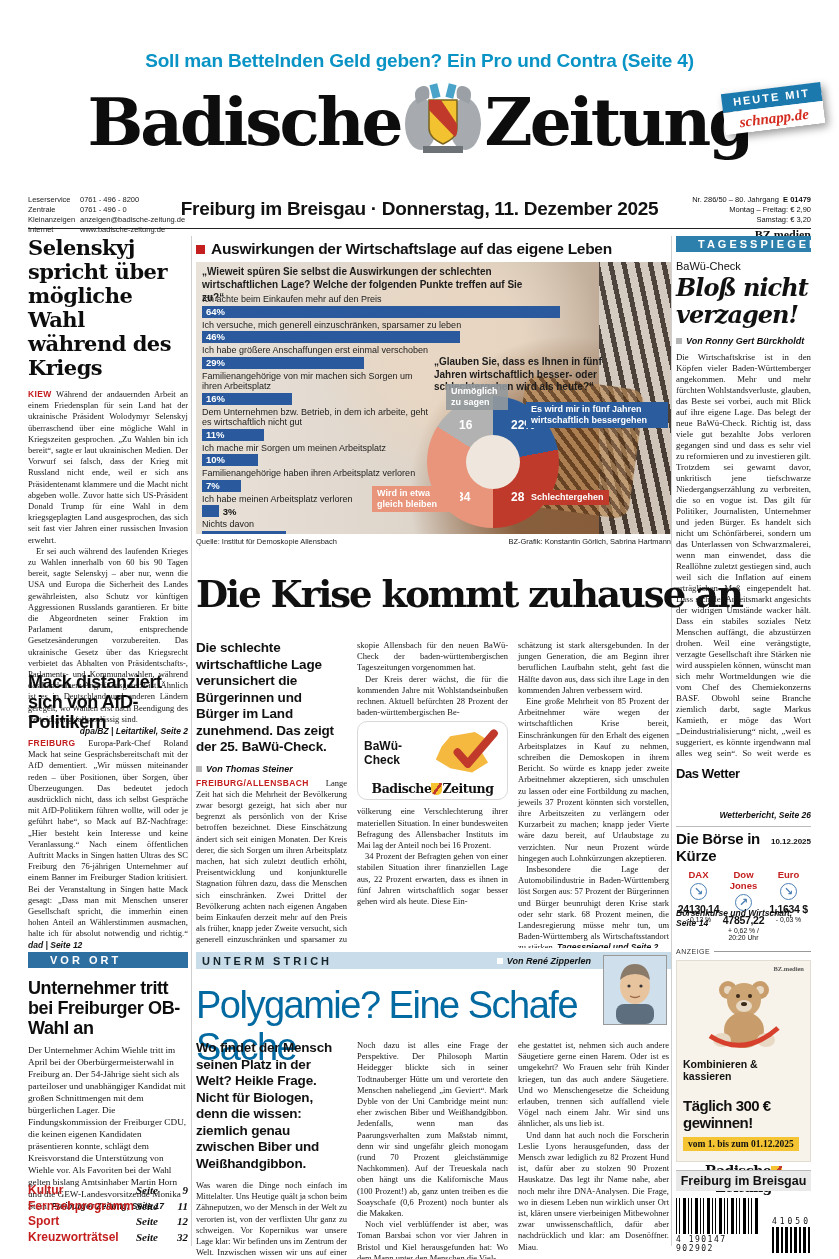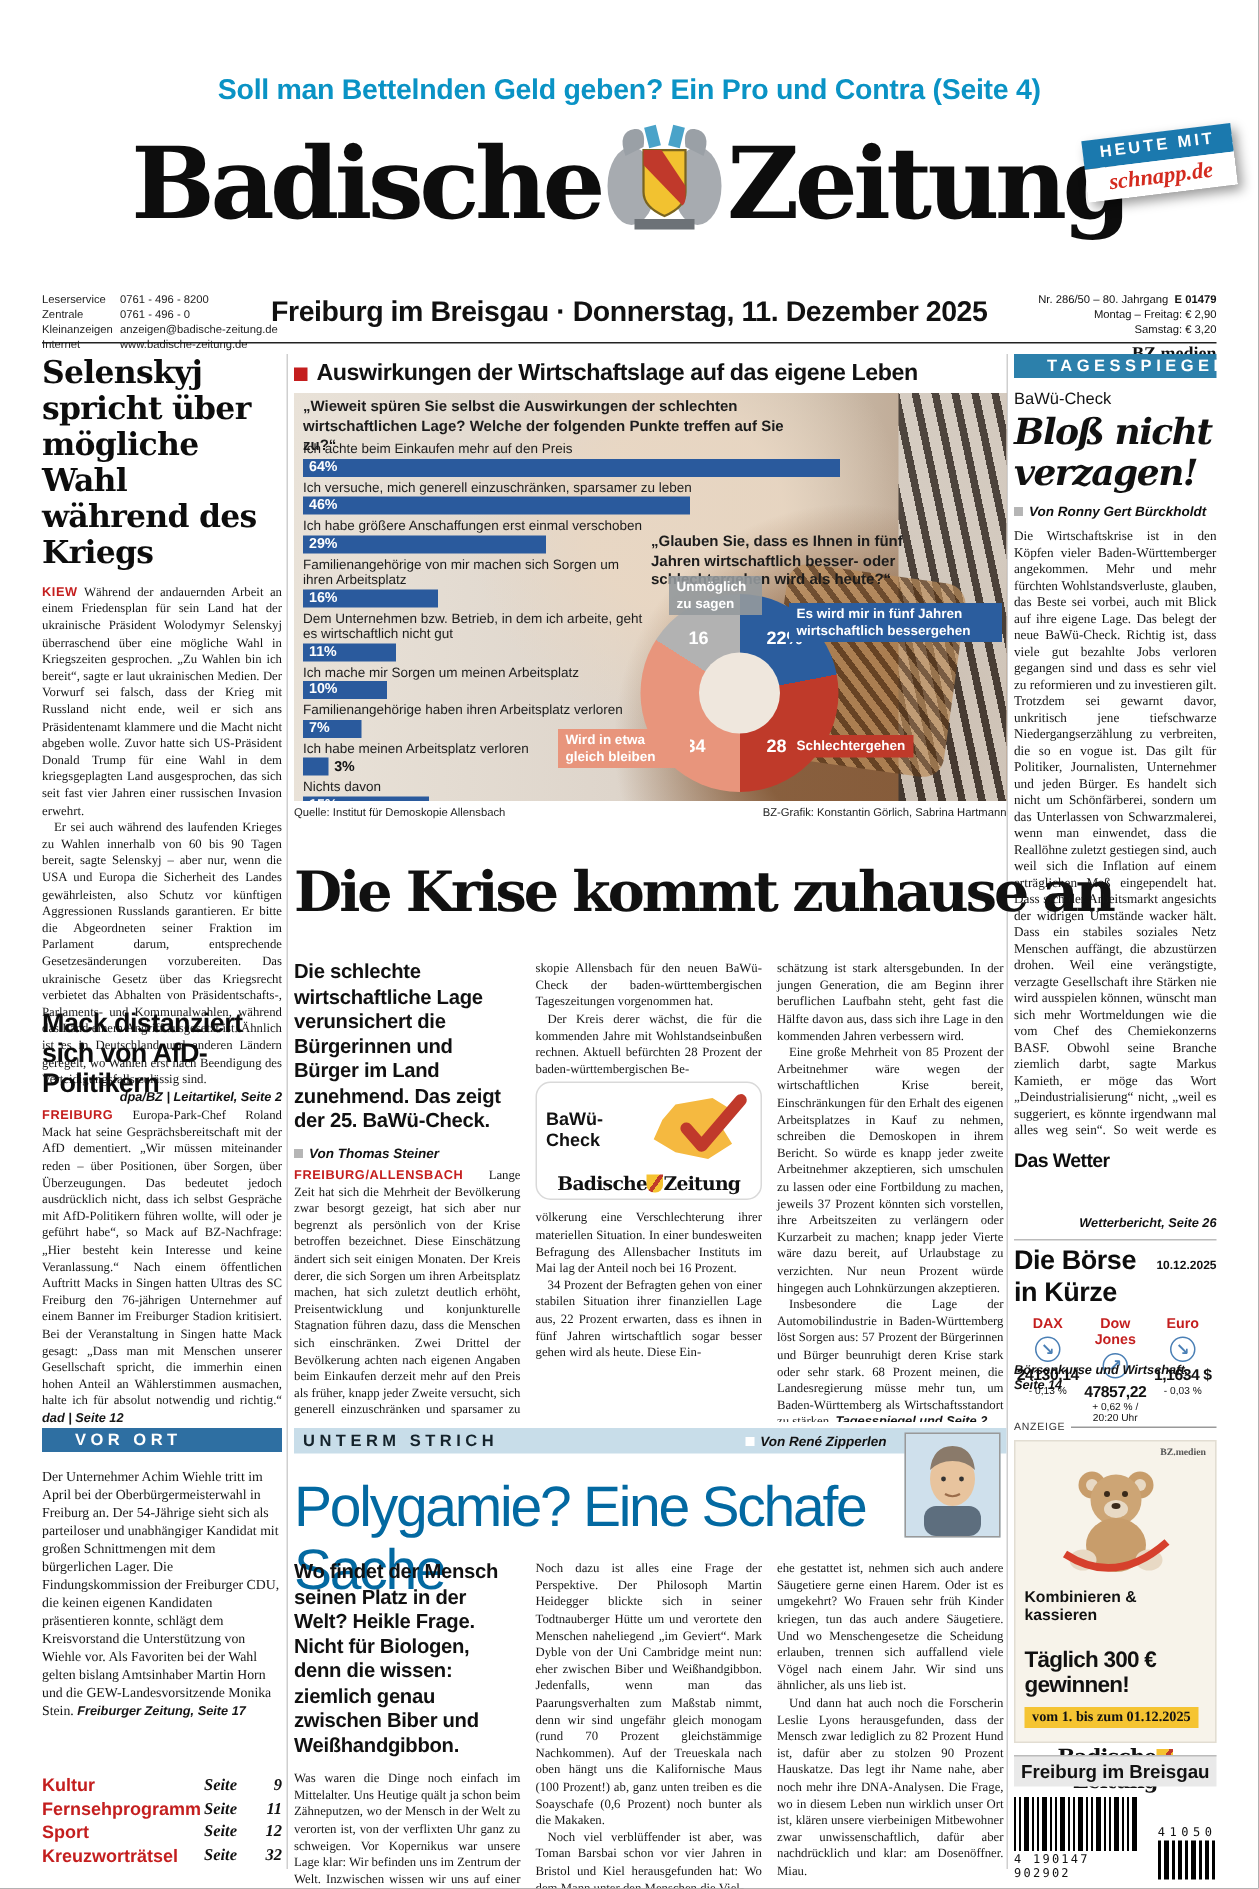--- a/index.html
+++ b/index.html
@@ -137,21 +137,21 @@
   .ts-body { position:absolute; top:116px; left:0; width:135px; height:408px; overflow:hidden;
              font-size:8.8px; line-height:11px; }
   .wetter { position:absolute; top:530px; left:0; width:135px; }
   .wetter h3 { font-size:13px; margin-bottom:2px; }
   .wetter-flex { display:flex; }
   .wetter-txt { font:9px/11.5px "Liberation Serif",serif; width:72px; }
   .wetter-sig { position:absolute; top:574px; right:0; font:bold italic 8.5px "Liberation Sans",sans-serif; }
   .r-rule { position:absolute; left:0; width:135px; border-top:1px solid #bbb; }
   .boerse { position:absolute; top:594px; left:0; width:135px; }
   .boerse-head { display:flex; justify-content:space-between; align-items:baseline; }
-  .boerse-head h3 { font-size:18px; letter-spacing:-.3px; }
+  .boerse-head h3 { font-size:15px; letter-spacing:-.3px; }
   .boerse-date { font:bold 8px "Liberation Sans",sans-serif; }
   .b-grid { display:flex; text-align:center; margin-top:5px; }
   .b-cell { flex:1; }
   .b-name { color:#c41e1e; font-weight:bold; font-size:9.5px; }
   .b-arr { width:17px; height:17px; border:1.5px solid #4a7fb5; border-radius:50%; color:#4a7fb5;
            font:bold 11px/15px "DejaVu Sans",sans-serif; margin:3px auto; }
   .b-val { font-weight:bold; font-size:10.5px; letter-spacing:-.3px; }
   .b-chg { font-size:6.8px; margin-top:1px; }
   .boerse-sig { position:absolute; top:672px; right:0; font:bold italic 8.5px "Liberation Sans",sans-serif; }
   .anz-label { position:absolute; top:712px; left:0; width:135px; display:flex; align-items:center;
@@ -246,20 +246,21 @@
 
     <div class="mack">
       <h2 class="h-sans">Mack distanziert sich von AfD-Politikern</h2>
       <div class="serif-body">
         <p><span class="dl">FREIBURG</span> <span>Europa-Park-Chef Roland Mack hat seine Gesprächsbereitschaft mit der AfD dementiert. „Wir müssen miteinander reden – über Positionen, über Sorgen, über Überzeugungen. Das bedeutet jedoch ausdrücklich nicht, dass ich selbst Gespräche mit AfD-Politikern führen wollte, will oder je geführt habe“, so Mack auf BZ-Nachfrage: „Hier besteht kein Interesse und keine Veranlassung.“ Nach einem öffentlichen Auftritt Macks in Singen hatten Ultras des SC Freiburg den 76-jährigen Unternehmer auf einem Banner im Freiburger Stadion kritisiert. Bei der Veranstaltung in Singen hatte Mack gesagt: „Dass man mit Menschen unserer Gesellschaft spricht, die immerhin einen hohen Anteil an Wählerstimmen ausmachen, halte ich für absolut notwendig und richtig.“</span> <span class="sig">dad | Seite 12</span></p>
       </div>
     </div>
 
     <div class="vorort">
       <div class="secbar">VOR ORT</div>
+      <h2 class="h-sans">Unternehmer tritt bei Freiburger OB-Wahl an</h2>
       <div class="serif-body vo-body">
         <p><span>Der Unternehmer Achim Wiehle tritt im April bei der Oberbürgermeisterwahl in Freiburg an. Der 54-Jährige sieht sich als parteiloser und unabhängiger Kandidat mit großen Schnittmengen mit dem bürgerlichen Lager. Die Findungskommission der Freiburger CDU, die keinen eigenen Kandidaten präsentieren konnte, schlägt dem Kreisvorstand die Unterstützung von Wiehle vor. Als Favoriten bei der Wahl gelten bislang Amtsinhaber Martin Horn und die GEW-Landesvorsitzende Monika Stein.</span> <span class="sig">Freiburger Zeitung, Seite 17</span></p>
       </div>
     </div>
 
     <div class="index">
       <div class="irow">
           <span class="ilabel">Kultur</span>
           <span class="iseite">Seite</span>
           <span class="ipage">9</span>

